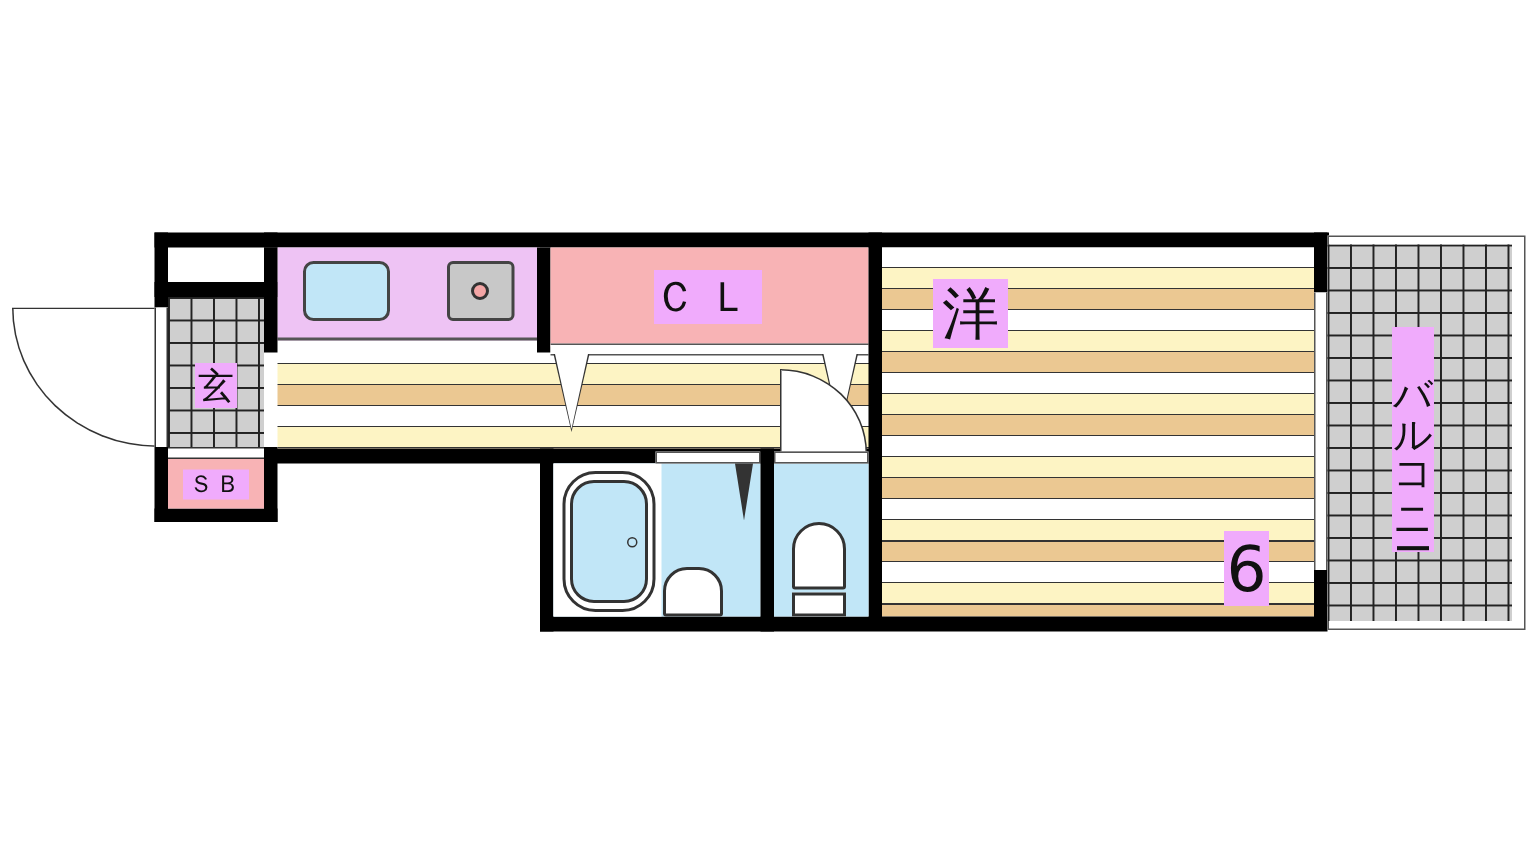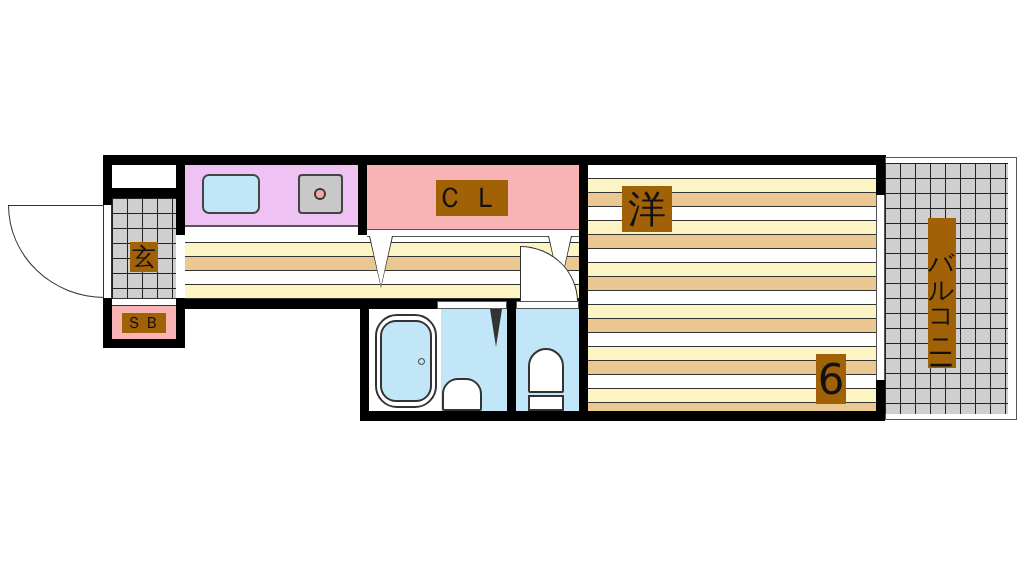--- a/index.html
+++ b/index.html
@@ -6,21 +6,21 @@
   body{width:1024px;height:576px;position:relative;overflow:hidden;font-family:"DejaVu Sans","Liberation Sans",sans-serif;}
   .abs{position:absolute;box-sizing:border-box;}
   .wall{position:absolute;background:#000;}
   .floor{background:repeating-linear-gradient(to bottom,
       #fff 0px,#fff 13px,#333 13px,#333 14px,
       #fdf4c4 14px,#fdf4c4 27px,#333 27px,#333 28px,
       #ebc892 28px,#ebc892 41px,#333 41px,#333 42px);}
   .tiles{background-color:#cfcfcf;
       background-image:linear-gradient(#222 1px,transparent 1px),linear-gradient(90deg,#222 1px,transparent 1px);
       background-size:15px 15px;}
-  .label{position:absolute;background:#a16207;color:#111;display:flex;align-items:center;justify-content:center;}
+  .label{position:absolute;background:#f0abfc;color:#111;display:flex;align-items:center;justify-content:center;}
   .tri{position:absolute;width:0;height:0;border-left:11px solid transparent;border-right:11px solid transparent;border-top:50px solid #fff;}
   .tri-outline{position:absolute;width:0;height:0;border-left:12px solid transparent;border-right:12px solid transparent;border-top:52px solid #333;}
 </style>
 </head>
 <body>
 
 <div class="wall" style="left:103px;top:155px;width:82px;height:10px;"></div>
 <div class="wall" style="left:103px;top:155px;width:9px;height:50px;"></div>
 <div class="wall" style="left:103px;top:188px;width:82px;height:10px;"></div>
 <div class="wall" style="left:103px;top:298px;width:9px;height:50px;"></div>

